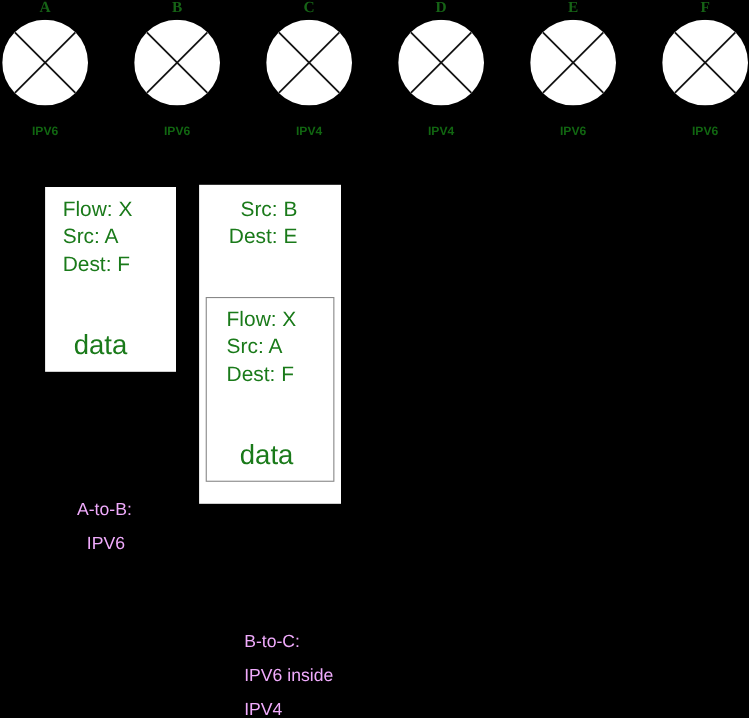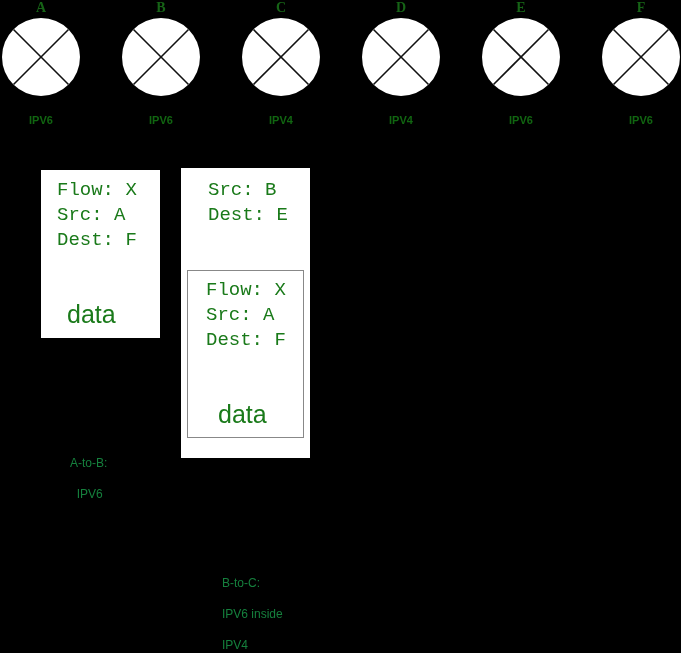--- a/index.html
+++ b/index.html
@@ -71,39 +71,39 @@
   }
   .packet-inner {
     position: absolute;
     background: #ffffff;
     border: 1px solid #888888;
     box-sizing: border-box;
   }
   .hdr {
     position: absolute;
     color: #1a7a1a;
-    font-family: Liberation Mono, monospace;
+    font-family: Liberation Sans, sans-serif;
     font-size: 19px;
     line-height: 25px;
     white-space: pre;
   }
   .payload {
     position: absolute;
     color: #1a7a1a;
     font-family: "Liberation Sans", sans-serif;
     font-size: 25px;
     line-height: 22px;
   }
 
   
   .caption {
     position: absolute;
-    color: #15803d;
+    color: #f0abfc;
     font-family: "Liberation Sans", sans-serif;
-    font-size: 12px;
+    font-size: 16px;
     line-height: 31px;
     white-space: pre;
   }
 </style>
 </head>
 <body>
 
 <div id="canvas">
 
   <div class="node" style="left:2px; top:18px;">
@@ -167,21 +167,21 @@
   </div>
 
   <div class="packet" style="left:41px; top:170px; width:119px; height:168px;">
     <span class="hdr" style="left:16px; top:8px;">Flow: X
 Src: A
 Dest: F</span>
     <span class="payload" style="left:26px; top:133px;">data</span>
   </div>
 
   <div class="packet" style="left:181px; top:168px; width:129px; height:290px;">
-    <span class="hdr" style="left:27px; top:10px;">Src: B
+    <span class="hdr" style="left:27px; top:10px;text-align:right;">Src: B
 Dest: E</span>
   </div>
 
   <div class="packet-inner" style="left:187px; top:270px; width:117px; height:168px;">
     <span class="hdr" style="left:18px; top:7px;">Flow: X
 Src: A
 Dest: F</span>
     <span class="payload" style="left:30px; top:132px;">data</span>
   </div>
 

